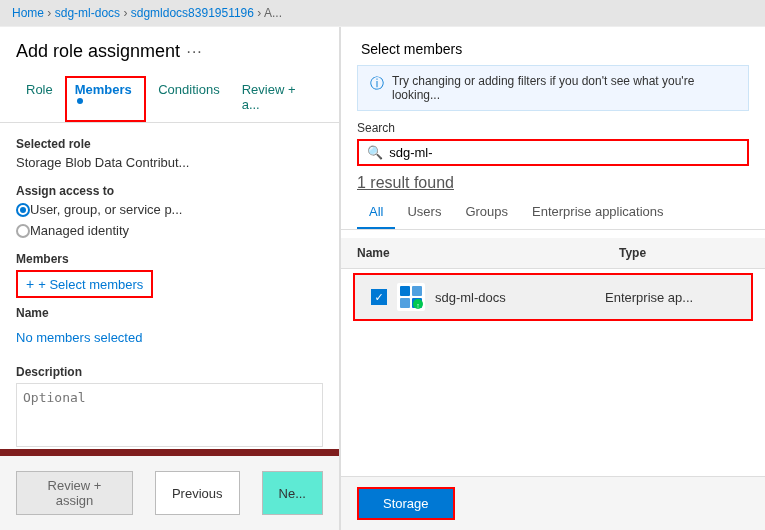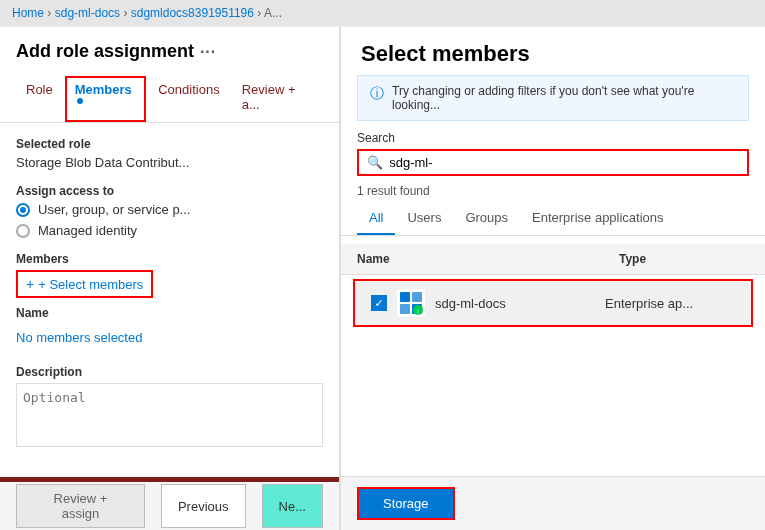--- a/index.html
+++ b/index.html
@@ -9,73 +9,73 @@
     .breadcrumb { font-size: 12px; color: #0078d4; padding: 6px 12px; background: #e5e5e5; border-bottom: 1px solid #eee; }
     .breadcrumb span { color: #666; }
     .breadcrumb a { color: #0078d4; text-decoration: none; }
 
     
     .main-layout { display: flex; flex: 1; overflow: hidden; }
 
     
     .left-panel { width: 340px; min-width: 340px; border-right: 1px solid #ddd; display: flex; flex-direction: column; padding: 0; }
     .left-header { padding: 14px 16px 4px 16px; }
-    .left-header h2 { font-size: 18px; font-weight: 700; color: #000; display: flex; align-items: center; gap: 6px; }
+    .left-header h2 { font-size: 18px; font-weight: 400; color: #000; display: flex; align-items: center; gap: 6px; }
     .left-header h2 .more-icon { font-size: 16px; color: #555; cursor: pointer; }
 
     
     .tabs { display: flex; padding: 10px 16px 0 16px; border-bottom: 1px solid #ddd; gap: 2px; }
-    .tab { padding: 6px 10px 8px 10px; font-size: 13px; color: #7f1d1d; cursor: pointer; border-bottom: 2px solid transparent; text-decoration: none; }
+    .tab { padding: 6px 10px 8px 10px; font-size: 13px; color: #0f766e; cursor: pointer; border-bottom: 2px solid transparent; text-decoration: none; }
     .tab.highlighted { border: 2px solid red; border-bottom: 2px solid red; color: #0078d4; font-weight: 600; padding: 4px 8px 6px 8px; }
     .tab .dot { width: 6px; height: 6px; background: #0078d4; border-radius: 50%; display: inline-block; margin-left: 2px; vertical-align: super; }
 
     
     .left-content { padding: 14px 16px; flex: 1; overflow-y: auto; }
     .form-row { margin-bottom: 14px; }
     .form-label { font-size: 12px; font-weight: 600; color: #333; margin-bottom: 4px; }
     .form-value { font-size: 13px; color: #333; }
 
     .radio-group { display: flex; flex-direction: column; gap: 6px; }
-    .radio-item { display: flex; align-items: center; gap: 8px; font-size: 13px; }
+    .radio-item { display: flex; align-items: center; gap: 0; font-size: 13px; }
     .radio-circle { width: 14px; height: 14px; border-radius: 50%; border: 2px solid #0078d4; display: inline-flex; align-items: center; justify-content: center; }
     .radio-circle.selected::after { content: ''; width: 6px; height: 6px; border-radius: 50%; background: #0078d4; }
     .radio-circle.empty { border-color: #aaa; }
 
     .select-members-btn { display: flex; align-items: center; gap: 4px; color: #0078d4; font-size: 13px; cursor: pointer; border: 2px solid red; padding: 4px 8px; width: fit-content; background: none; }
     .select-members-btn .plus { font-size: 14px; }
 
     .members-table { margin-top: 8px; }
     .members-table .col-header { font-size: 12px; font-weight: 600; color: #333; padding-bottom: 4px; }
     .no-members { color: #0078d4; font-size: 13px; padding: 6px 0; }
 
     .description-label { font-size: 12px; font-weight: 600; margin-bottom: 4px; }
     .description-input { width: 100%; height: 64px; border: 1px solid #ddd; padding: 6px; font-size: 13px; color: #aaa; resize: none; outline: none; }
 
     
-    .left-footer { display: flex; gap: 16px; padding: 2px 16px; border-top: 5px solid #7f1d1d; background: #f5f5f5; }
+    .left-footer { display: flex; gap: 22px; padding: 15px 16px; border-top: 7px solid #7f1d1d; background: #f5f5f5; }
     .btn { padding: 6px 16px; font-size: 13px; cursor: pointer; border: 1px solid #ccc; background: #fff; color: #333; }
     .btn.review-assign { background: #e8e8e8; color: #666; border: 1px solid #bbb; }
     .btn.previous { background: #fff; color: #333; border: 1px solid #bbb; }
     .btn.next { background: #5eead4; color: #333; border: 1px solid #bbb; }
 
     
     .right-panel { flex: 1; display: flex; flex-direction: column; border-left: 1px solid #ddd; }
     .right-header { padding: 14px 20px 8px 20px; }
-    .right-header h2 { font-size: 22px; font-weight: 700; color: #000; }
+    .right-header h2 { font-size: 14px; font-weight: 400; color: #000; }
 
     .info-bar { display: flex; align-items: flex-start; gap: 8px; background: #f0f6ff; border: 1px solid #cce4f7; padding: 8px 12px; margin: 0 16px 10px 16px; font-size: 12px; color: #333; }
     .info-icon { color: #0078d4; font-size: 14px; flex-shrink: 0; margin-top: 1px; }
 
     .search-section { padding: 0 16px 8px 16px; }
     .search-label { font-size: 12px; color: #333; margin-bottom: 4px; }
     .search-box { display: flex; align-items: center; border: 2px solid red; padding: 4px 8px; width: 100%; gap: 6px; }
     .search-icon { color: #555; font-size: 13px; }
     .search-input { border: none; outline: none; font-size: 13px; flex: 1; }
 
-    .result-count { font-size: 12px; color: #555; padding: 0 16px 6px 16px; }
+    .result-count { font-size: 16px; color: #555; padding: 0 16px 6px 16px; text-decoration: underline; }
 
     .filter-tabs { display: flex; gap: 0; padding: 0 16px; border-bottom: 1px solid #ddd; margin-bottom: 8px; }
     .filter-tab { padding: 6px 12px 8px 12px; font-size: 13px; color: #555; cursor: pointer; border-bottom: 2px solid transparent; }
     .filter-tab.active { color: #0078d4; border-bottom: 2px solid #0078d4; }
 
     .results-table { flex: 1; overflow-y: auto; }
     .results-header { display: flex; padding: 4px 16px; background: #f5f5f5; border-bottom: 1px solid #ddd; }
     .col-name { flex: 1; font-size: 12px; font-weight: 600; color: #333; padding: 4px 0; }
     .col-type { width: 130px; font-size: 12px; font-weight: 600; color: #333; padding: 4px 0; }
 

